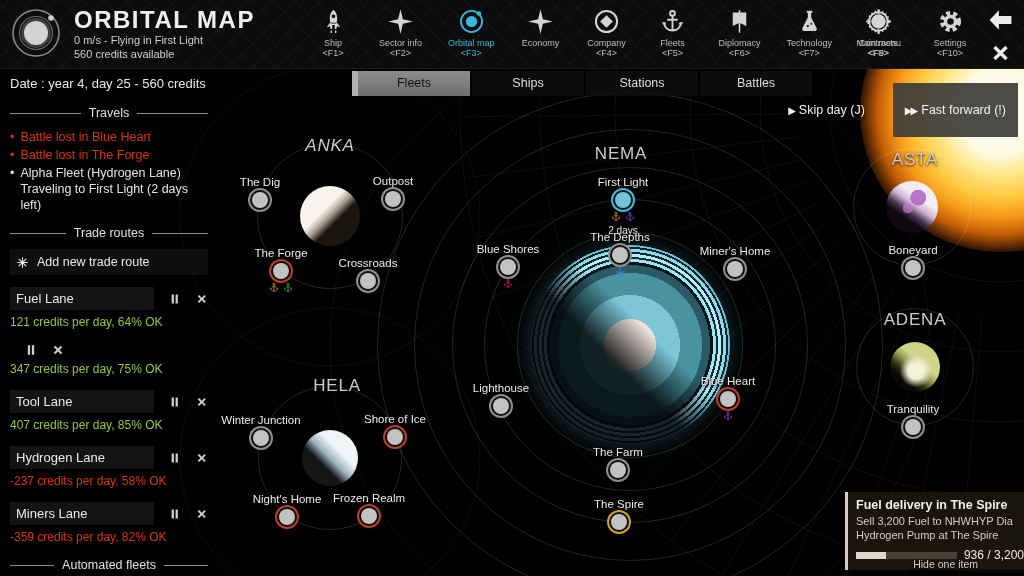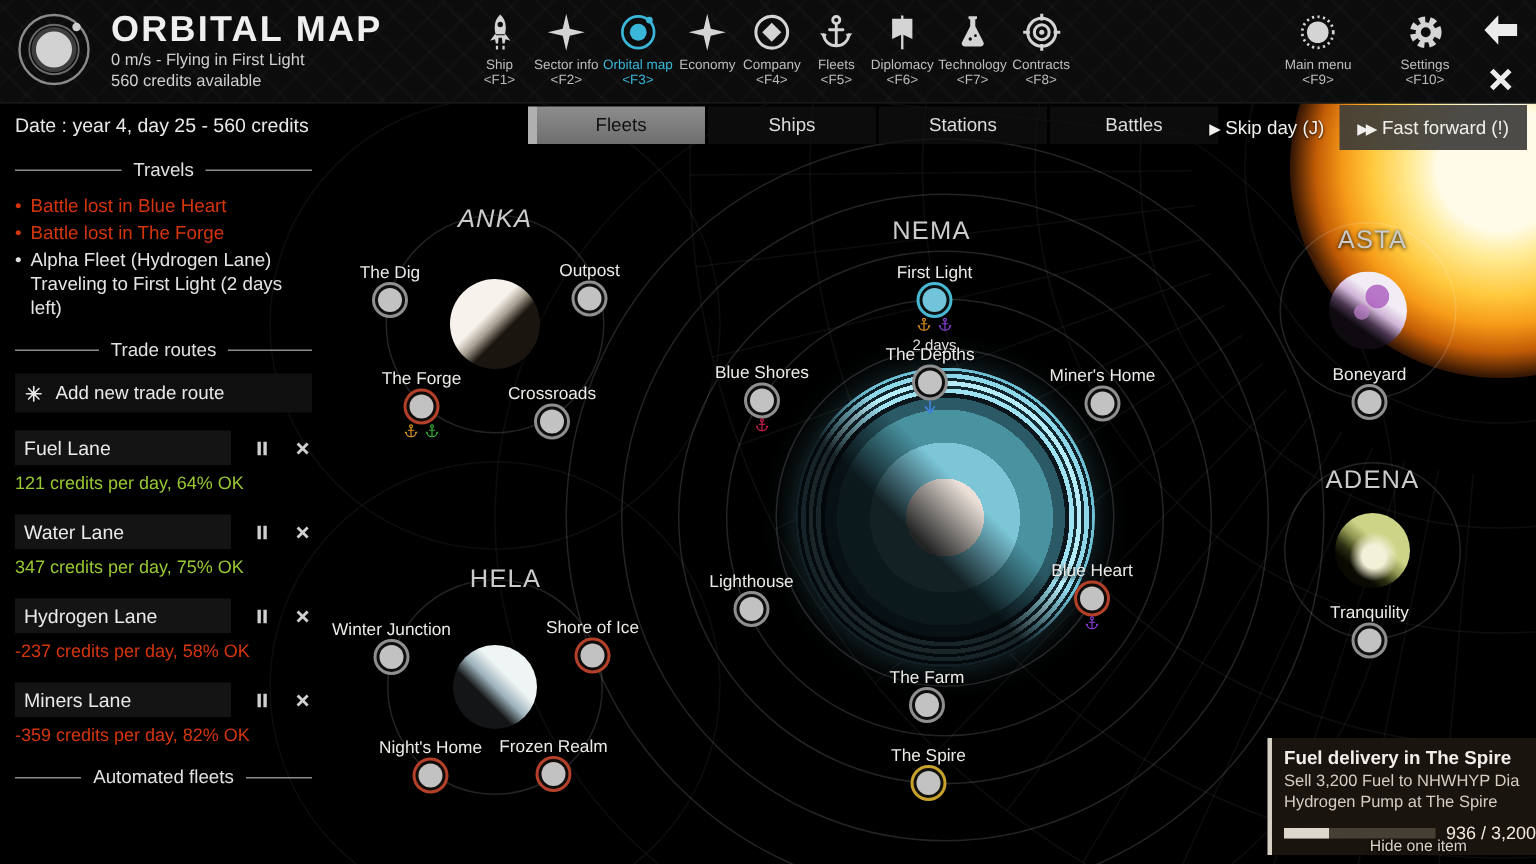--- a/index.html
+++ b/index.html
@@ -10,21 +10,21 @@
 
   
   .topbar{position:absolute;left:0;top:0;width:1024px;height:68px;z-index:50;background:#0c0c0c;
     background-image:repeating-linear-gradient(45deg,rgba(255,255,255,.02) 0 2px,transparent 2px 15px),
                      repeating-linear-gradient(-45deg,rgba(255,255,255,.015) 0 2px,transparent 2px 17px);
     border-bottom:1px solid #191919;}
   .brand{position:absolute;left:10px;top:7px;display:flex;gap:12px;align-items:flex-start;}
   .logo{width:52px;height:52px;}
   .brand-text .title{font-size:24px;font-weight:bold;letter-spacing:1.5px;color:#efefef;line-height:26px;}
   .brand-text .sub{font-size:11px;color:#cfcfcf;line-height:14px;}
-  .nav-left{position:absolute;left:313px;top:8px;display:flex;gap:3px;justify-content:center;}
+  .nav-left{position:absolute;left:313px;top:8px;display:flex;gap:26px;justify-content:center;}
   .nav-right{position:absolute;right:54px;top:8px;display:flex;gap:29px;}
   .nav-item{display:flex;flex-direction:column;align-items:center;min-width:40px;color:#c9c9c9;cursor:pointer;}
   .nav-item .icon{width:27px;height:27px;margin-bottom:3px;color:#d4d4d4;}
   .nav-item .nv-label,.nav-item .nv-key{font-size:9px;line-height:10px;white-space:nowrap;text-align:center;color:#bdbdbd;}
   .nav-item.active,.nav-item.active .icon,.nav-item.active .nv-label,.nav-item.active .nv-key{color:#3ab6d8;}
   .corner{position:absolute;right:10px;top:8px;display:flex;flex-direction:column;align-items:center;gap:9px;}
   .corner .icon{width:27px;height:24px;color:#ececec;cursor:pointer;}
 
   
   .main{position:absolute;inset:0;z-index:1;}
@@ -56,23 +56,23 @@
            font-size:11.5px;color:#edebe7;text-shadow:0 1px 3px #000;}
   .badges{position:absolute;top:11px;left:0;transform:translateX(-50%);display:flex;gap:3px;}
   .badges .icon{width:11px;height:11px;}
   .s-note{position:absolute;top:25px;left:0;transform:translateX(-50%);font-size:10px;color:#e6e4e0;white-space:nowrap;}
 
   
   .tabs{position:absolute;left:352px;top:71px;display:flex;gap:2px;z-index:8;}
   .tab{min-width:84px;padding:0 14px;height:25px;line-height:25px;text-align:center;font-size:12.5px;
        background:rgba(16,16,16,.75);color:#dcdcdc;cursor:pointer;}
   .tab.active{background:linear-gradient(#8d8d8d,#6e6e6e);color:#101010;border-left:6px solid #b0b0b0;}
-  .time-controls{position:absolute;right:6px;top:70px;display:flex;gap:2px;align-items:center;z-index:8;}
+  .time-controls{position:absolute;right:6px;top:83px;display:flex;gap:20px;align-items:center;z-index:8;}
   .skip-btn{padding:3px 8px;font-size:12.5px;color:#f2f0ec;cursor:pointer;text-shadow:0 1px 2px #000;}
-  .ff-btn{padding:8px 12px;font-size:12.5px;color:#f2f0ec;background:rgba(62,60,56,.92);cursor:pointer;}
+  .ff-btn{padding:20px 12px;font-size:12.5px;color:#f2f0ec;background:rgba(62,60,56,.92);cursor:pointer;}
   .tri{font-size:10px;margin-right:5px;letter-spacing:-2px;}
 
   
   .sidebar{position:absolute;left:0;top:68px;width:216px;bottom:0;z-index:10;padding:0 8px 0 10px;box-sizing:border-box;}
   .date{font-size:13px;color:#e8e8e8;padding:8px 0 2px;}
   .divider{display:flex;align-items:center;gap:8px;margin:13px 0 9px;font-size:12.5px;color:#e0e0e0;}
   .divider:before,.divider:after{content:"";flex:1;height:1px;background:#8c8c8c;}
   .travels{list-style:none;margin:2px 0 0;padding:0;}
   .travels li{display:flex;gap:6px;font-size:12.5px;line-height:16px;margin-bottom:2px;}
   .travels .bullet{flex:0 0 auto;}
@@ -352,33 +352,48 @@
             <span class="icon del">
               <svg viewBox="0 0 24 24">
                 <path fill="currentColor" d="M4.8 7.2 7.2 4.8 12 9.6l4.8-4.8 2.4 2.4L14.4 12l4.8 4.8-2.4 2.4L12 14.4l-4.8 4.8-2.4-2.4L9.6 12z"></path>
               </svg>
             </span>
           </div>
           <div class="route-status st-pos">121 credits per day, 64% OK</div>
         </div>
         <div class="route">
           <div class="route-top">
-            <div class="route-name">Water Lane</div>
             <span class="icon pause">
               <svg viewBox="0 0 24 24">
                 <path fill="currentColor" d="M6.5 4h4v16h-4zM13.5 4h4v16h-4z"></path>
               </svg>
             </span>
             <span class="icon del">
               <svg viewBox="0 0 24 24">
                 <path fill="currentColor" d="M4.8 7.2 7.2 4.8 12 9.6l4.8-4.8 2.4 2.4L14.4 12l4.8 4.8-2.4 2.4L12 14.4l-4.8 4.8-2.4-2.4L9.6 12z"></path>
               </svg>
             </span>
           </div>
           <div class="route-status st-pos">347 credits per day, 75% OK</div>
+        </div>
+        <div class="route">
+          <div class="route-top">
+            <div class="route-name">Tool Lane</div>
+            <span class="icon pause">
+              <svg viewBox="0 0 24 24">
+                <path fill="currentColor" d="M6.5 4h4v16h-4zM13.5 4h4v16h-4z"></path>
+              </svg>
+            </span>
+            <span class="icon del">
+              <svg viewBox="0 0 24 24">
+                <path fill="currentColor" d="M4.8 7.2 7.2 4.8 12 9.6l4.8-4.8 2.4 2.4L14.4 12l4.8 4.8-2.4 2.4L12 14.4l-4.8 4.8-2.4-2.4L9.6 12z"></path>
+              </svg>
+            </span>
+          </div>
+          <div class="route-status st-pos">407 credits per day, 85% OK</div>
         </div>
         <div class="route">
           <div class="route-top">
             <div class="route-name">Hydrogen Lane</div>
             <span class="icon pause">
               <svg viewBox="0 0 24 24">
                 <path fill="currentColor" d="M6.5 4h4v16h-4zM13.5 4h4v16h-4z"></path>
               </svg>
             </span>
             <span class="icon del">

